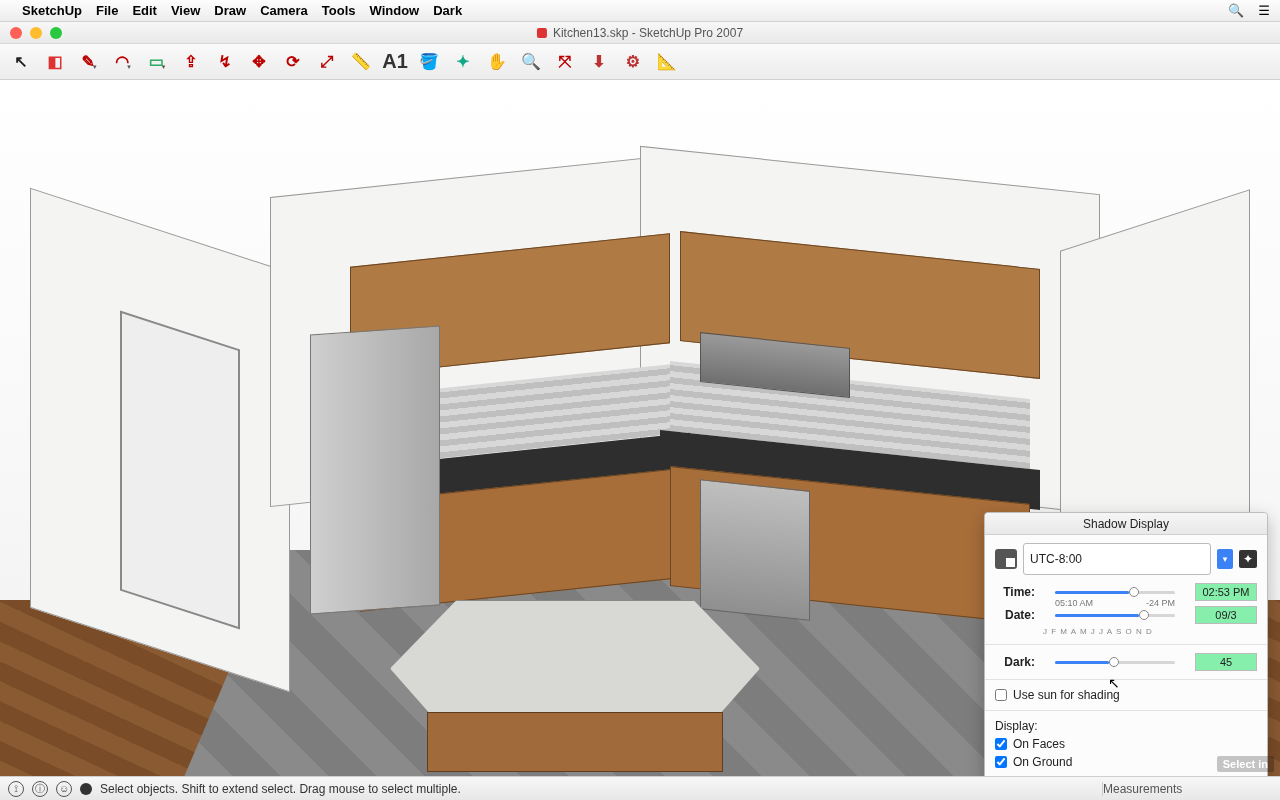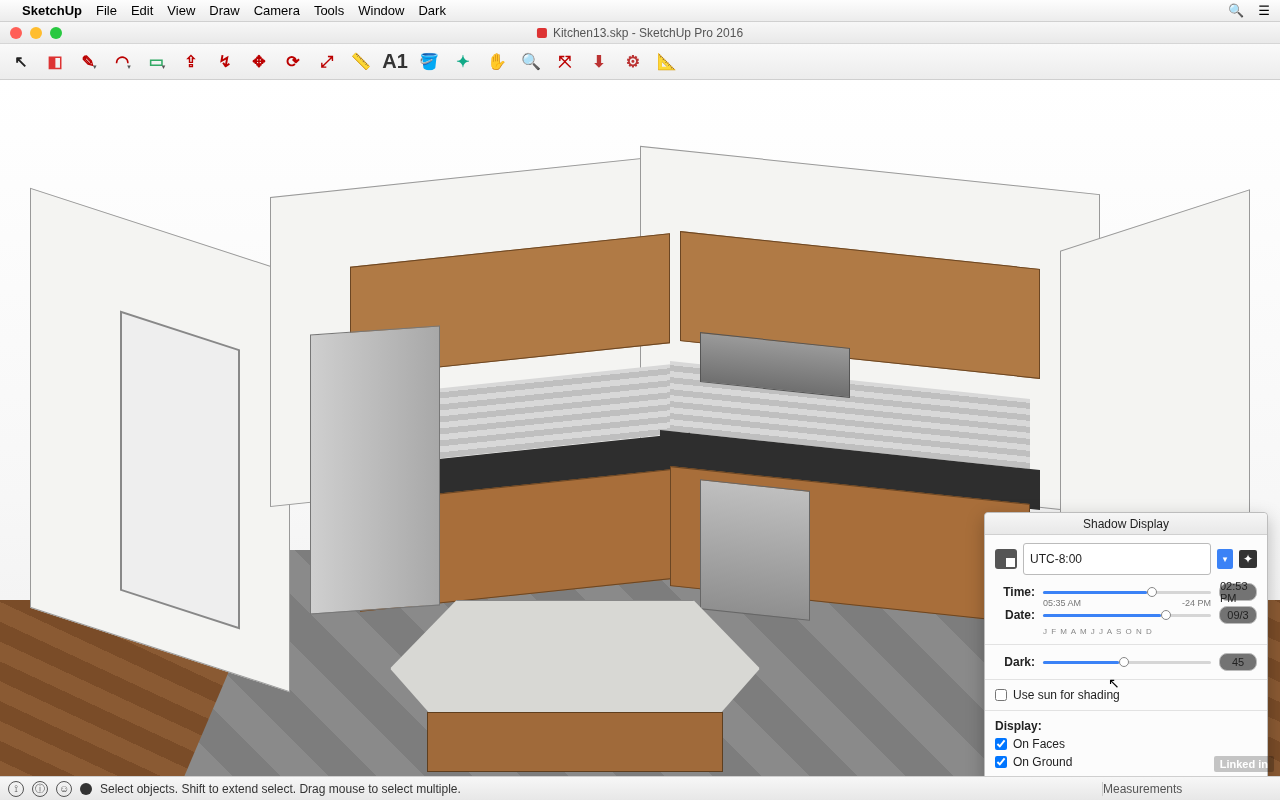--- a/index.html
+++ b/index.html
@@ -2,21 +2,21 @@
 <html><head>
 <meta charset="utf-8">
 <style>
 * { box-sizing: border-box; margin: 0; padding: 0; font-family: -apple-system, "Helvetica Neue", Arial, sans-serif; }
 html, body { width: 1280px; height: 800px; overflow: hidden; background: #f5f5f5; }
 
 
 .menubar { height: 22px; background: linear-gradient(#fdfdfd,#ececec); display: flex; align-items: center; padding: 0 10px; font-size: 13px; border-bottom: 1px solid #d0d0d0; }
 .menubar .apple { font-size: 14px; margin-right: 12px; }
 .menubar .app-name { font-weight: 600; margin-right: 14px; }
-.menubar .menu-item { margin-right: 14px; cursor: default; }
+.menubar .menu-item { margin-right: 14px; cursor: default; font-weight: bold; }
 .menubar .spacer { flex: 1; }
 .menubar .right-icon { margin-left: 14px; }
 
 
 .titlebar { height: 22px; background: linear-gradient(#f7f7f7,#e9e9e9); display: flex; align-items: center; position: relative; border-bottom: 1px solid #d6d6d6; }
 .traffic { display: flex; gap: 8px; padding-left: 10px; }
 .dot { width: 12px; height: 12px; border-radius: 50%; }
 .dot.red { background:#ff5f57; } .dot.yellow { background:#ffbd2e; } .dot.green { background:#28c840; }
 .titlebar .title { position: absolute; left: 50%; transform: translateX(-50%); font-size: 12px; color:#555; display:flex; align-items:center; gap:6px;}
 .su-doc-icon{width:10px;height:10px;background:#d33;display:inline-block;border-radius:2px;}
@@ -63,33 +63,33 @@
 
 .panel{position:absolute;right:12px;top:432px;width:284px;background:#fcfcfc;border:1px solid #bdbdbd;border-radius:4px;box-shadow:0 6px 18px rgba(0,0,0,.25);font-size:12px;color:#222;}
 .panel .p-title{height:22px;background:linear-gradient(#f6f6f6,#e8e8e8);border-bottom:1px solid #d0d0d0;display:flex;align-items:center;justify-content:center;font-size:12px;border-radius:4px 4px 0 0;}
 .panel .p-body{padding:8px 10px 10px;}
 .tzrow{display:flex;align-items:center;gap:6px;margin-bottom:8px;}
 .tz-icon{width:22px;height:20px;background:#555;border-radius:3px;position:relative;}
 .tz-icon::after{content:"";position:absolute;right:2px;bottom:2px;width:9px;height:9px;background:#fff;}
 .tz-field{flex:1;height:32px;border:1px solid #bbb;border-radius:3px;display:flex;align-items:center;padding:0 6px;background:#fff;}
 .tz-dd{width:16px;height:20px;background:#3b82f6;border-radius:2px;display:flex;align-items:center;justify-content:center;color:#fff;font-size:9px;}
 .tz-plus{width:18px;height:18px;background:#333;color:#fff;border-radius:2px;display:flex;align-items:center;justify-content:center;font-size:12px;}
-.row{display:flex;align-items:center;gap:8px;margin:5px 0;}
+.row{display:flex;align-items:center;gap:20px;margin:5px 0;}
 .row .lab{width:40px;text-align:right;font-weight:600;}
-.row .valbox{width:38px;height:18px;border:1px solid #bbb;border-radius:8px;font-size:11px;display:flex;align-items:center;justify-content:center;background:#737373;}
+.row .valbox{width:62px;height:18px;border:1px solid #bbb;border-radius:0;font-size:11px;display:flex;align-items:center;justify-content:center;background:#86efac;}
 .slider{flex:1;position:relative;height:16px;}
 .slider .track{position:absolute;left:0;right:0;top:7px;height:3px;background:#d6d6d6;border-radius:2px;}
 .slider .fill{position:absolute;left:0;top:7px;height:3px;background:#3b82f6;border-radius:2px;}
 .slider .thumb{position:absolute;top:3px;width:10px;height:10px;background:#fff;border:1px solid #888;border-radius:50%;}
 .slider .sublab{position:absolute;top:14px;font-size:9px;color:#777;}
 .months{display:flex;justify-content:space-between;font-size:8px;color:#888;letter-spacing:1px;margin-top:-2px;}
 .sep{height:1px;background:#e2e2e2;margin:8px -10px;}
 .chk{display:flex;align-items:center;gap:6px;margin:4px 0;font-size:12px;}
 .chk input{width:12px;height:12px;}
-.panel .section-label{font-weight:700;margin:4px 0 2px;}
+.panel .section-label{font-weight:400;margin:4px 0 2px;}
 
 
 .statusbar{height:24px;background:linear-gradient(#f7f7f7,#e7e7e7);border-top:1px solid #cfcfcf;display:flex;align-items:center;padding:0 8px;font-size:12px;color:#333;gap:8px;}
 .sb-icon{width:16px;height:16px;border-radius:50%;border:1.5px solid #555;display:flex;align-items:center;justify-content:center;font-size:10px;color:#555;}
 .sb-dot{width:12px;height:12px;border-radius:50%;background:#333;}
 .statusbar .spacer{flex:1;}
 .meas{border-left:1px solid #ccc;color:#555;width:170px;}
 .linkedin{position:absolute;right:6px;bottom:4px;font-size:11px;font-weight:700;color:#fff;background:rgba(0,0,0,.22);padding:2px 6px;border-radius:2px;}
 .cursor-overlay{position:absolute;left:1108px;top:595px;font-size:14px;color:#000;pointer-events:none;}
 </style>
@@ -113,21 +113,21 @@
 </div>
 
 <div class="titlebar">
   <div class="traffic">
     <div class="dot red"></div>
     <div class="dot yellow"></div>
     <div class="dot green"></div>
   </div>
   <div class="title">
     <span class="su-doc-icon"></span>
-    <span>Kitchen13.skp - SketchUp Pro 2016</span>
+    <span>Kitchen13.skp - SketchUp Pro 2007</span>
   </div>
 </div>
 
 <div class="toolbar" id="toolbar">
     <div class="tool">
       <span style="color:#222;font-size:16px;font-weight:bold">↖</span>
     </div>
     <div class="tool">
       <span style="color:#d33;font-size:16px;font-weight:bold">◧</span>
     </div>
@@ -227,21 +227,21 @@
         <div class="tz-dd">▾</div>
         <div class="tz-plus">✦</div>
       </div>
 
       <div class="row">
         <div class="lab">Time:</div>
         <div class="slider">
           <div class="track"></div>
           <div class="fill" style="width:62%"></div>
           <div class="thumb" style="left:62%"></div>
-          <div class="sublab" style="left:0">05:35 AM</div>
+          <div class="sublab" style="left:0">05:10 AM</div>
           <div class="sublab" style="right:0">-24 PM</div>
         </div>
         <div class="valbox">02:53 PM</div>
       </div>
 
       <div class="row">
         <div class="lab">Date:</div>
         <div class="slider">
           <div class="track"></div>
           <div class="fill" style="width:70%"></div>
@@ -280,21 +280,21 @@
         </label>
       <label class="chk">
           <input type="checkbox" checked="" style=""> 
           <span>On Ground</span>
         </label>
 
     </div>
   </div>
 
   <div class="cursor-overlay">↖</div>
-  <div class="linkedin">Linked in</div>
+  <div class="linkedin">Select in</div>
 </div>
 
 <div class="statusbar">
   <div class="sb-icon">⟟</div>
   <div class="sb-icon">ⓘ</div>
   <div class="sb-icon">☺</div>
   <div class="sb-dot"></div>
   <span>Select objects. Shift to extend select. Drag mouse to select multiple.</span>
   <span class="spacer"></span>
   <span class="meas">Measurements</span>

